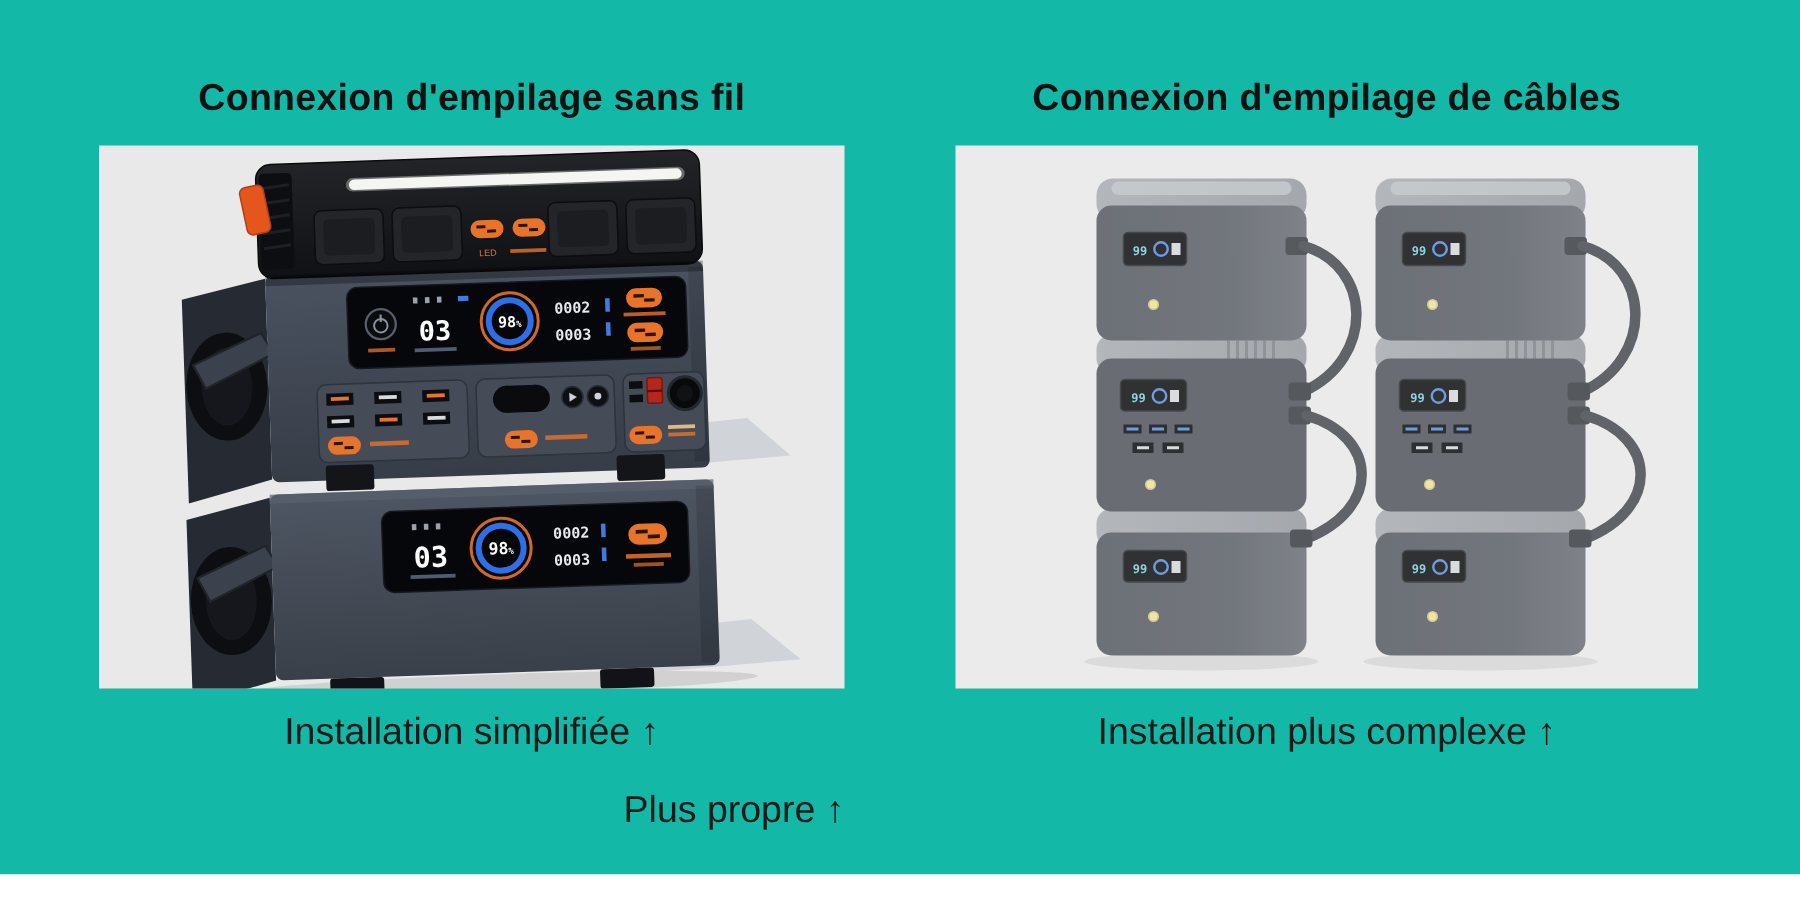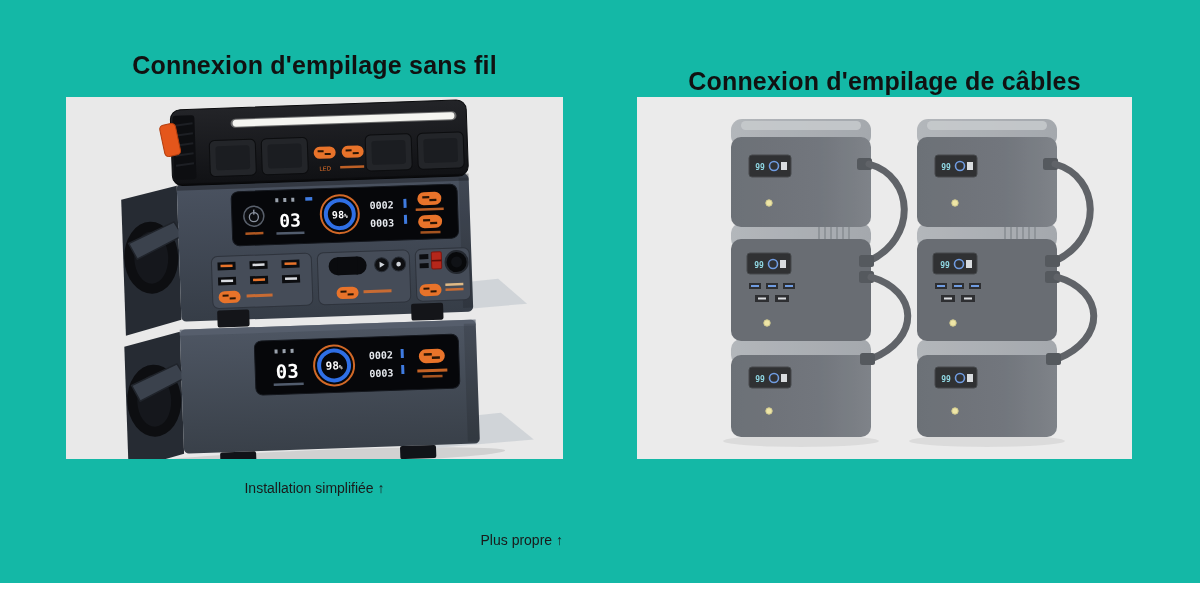--- a/index.html
+++ b/index.html
@@ -1,25 +1,25 @@
 <!DOCTYPE html>
 <html><head>
 <meta charset="utf-8">
 <style>
   html,body{margin:0;padding:0;background:#ffffff;}
   .stage{position:relative;width:1200px;height:583px;background:#14b8a6;overflow:hidden;
          font-family:"Liberation Sans",sans-serif;}
   .title{position:absolute;top:50px;font-size:25px;line-height:30px;font-weight:700;
          color:#111111;text-align:center;letter-spacing:.2px;}
   .title-left{left:66px;width:497px;}
-  .title-right{left:637px;width:495px;margin-top:16px;}
+  .title-right{left:637px;width:495px;}
   .panel{position:absolute;top:97px;height:362px;}
   .panel-left{left:66px;width:497px;background:#e9e9e9;}
   .panel-right{left:637px;width:495px;background:#ebebeb;}
-  .caption{position:absolute;font-size:14px;line-height:22px;color:#1a1a1a;text-align:center;}
+  .caption{position:absolute;font-size:25px;line-height:22px;color:#1a1a1a;text-align:center;}
   .cap-left{left:66px;width:497px;}
   .cap-right{left:637px;width:495px;}
   .cap-row1{top:477px;}
   .cap-row2{top:529px;text-align:right;}
   svg{display:block;}
   .seg{font-family:"DejaVu Sans Mono",monospace;font-weight:bold;}
 </style>
 </head>
 <body>
 
@@ -327,14 +327,15 @@
 
       <g opacity="0.85">
         <use href="#towerG" x="82" y="14"></use>
         <use href="#towerG" x="268" y="14"></use>
       </g>
     </svg>
   </div>
 
   <div class="caption cap-left cap-row1">Installation simplifiée ↑</div>
   <div class="caption cap-left cap-row2">Plus propre ↑</div>
+  <div class="caption cap-right cap-row1">Installation plus complexe ↑</div>
 
 </div>
 
 </body></html>

